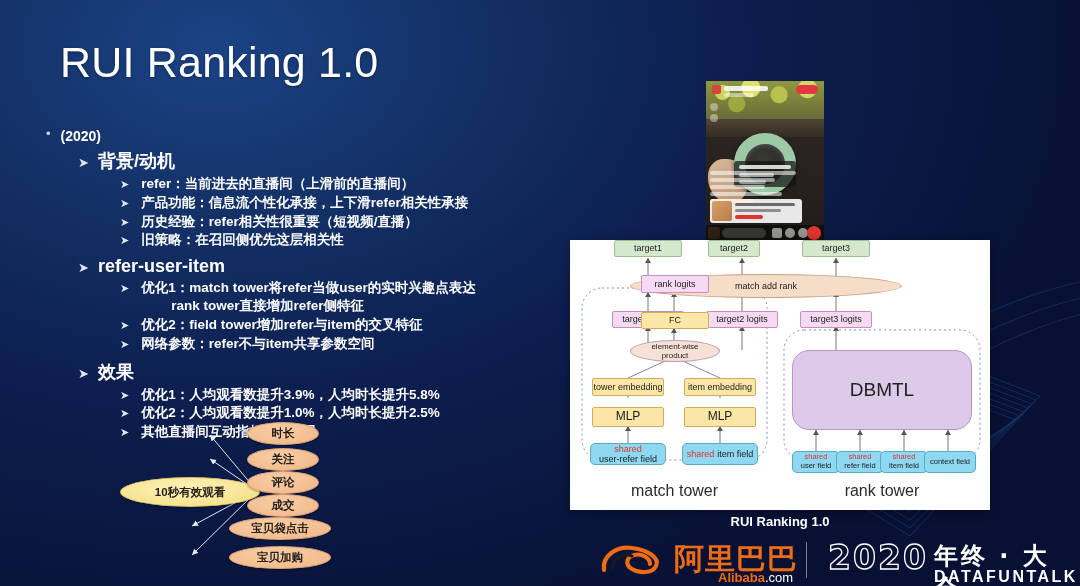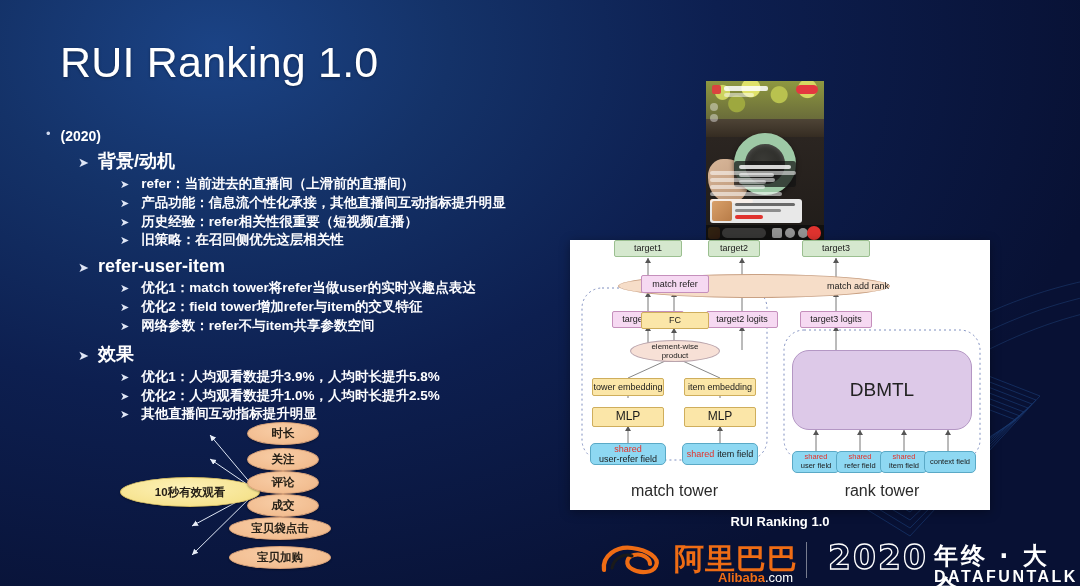--- a/index.html
+++ b/index.html
@@ -179,39 +179,40 @@
     <div class="lvl2">
       <span class="arw">➤</span>
       <span class="txt">背景/动机</span>
     </div>
     <div class="lvl3">
       <span class="arw">➤</span>
       <span class="txt">refer：当前进去的直播间（上滑前的直播间）</span>
     </div>
     <div class="lvl3">
       <span class="arw">➤</span>
-      <span class="txt">产品功能：信息流个性化承接，其他直播间互动指标提升明显</span>
+      <span class="txt">产品功能：信息流个性化承接，上下滑refer相关性承接</span>
     </div>
     <div class="lvl3">
       <span class="arw">➤</span>
       <span class="txt">历史经验：refer相关性很重要（短视频/直播）</span>
     </div>
     <div class="lvl3">
       <span class="arw">➤</span>
       <span class="txt">旧策略：在召回侧优先这层相关性</span>
     </div>
 
     <div class="lvl2" style="margin-top:7px;">
       <span class="arw">➤</span>
       <span class="txt">refer-user-item</span>
     </div>
     <div class="lvl3">
       <span class="arw">➤</span>
       <span class="txt">
         <span>优化1：match tower将refer当做user的实时兴趣点表达</span>
+        <span class="sub2">rank tower直接增加refer侧特征</span>
       </span>
     </div>
     <div class="lvl3">
       <span class="arw">➤</span>
       <span class="txt">优化2：field tower增加refer与item的交叉特征</span>
     </div>
     <div class="lvl3">
       <span class="arw">➤</span>
       <span class="txt">网络参数：refer不与item共享参数空间</span>
     </div>
@@ -360,26 +361,26 @@
     <div class="nd nd-green" style="left:44px;top:0px;width:68px;height:17px;">
       <span>target1</span>
       </div>
     <div class="nd nd-green" style="left:138px;top:0px;width:52px;height:17px;">
       <span>target2</span>
       </div>
     <div class="nd nd-green" style="left:232px;top:0px;width:68px;height:17px;">
       <span>target3</span>
       </div>
 
-    <div class="nd nd-ov" style="left:48px;top:34px;width:272px;height:24px;justify-content:flex-end;">
+    <div class="nd nd-ov" style="left:60px;top:34px;width:272px;height:24px;">
       <span>match add rank</span>
       </div>
 
     <div class="nd nd-pink" style="left:71px;top:35px;width:68px;height:18px;">
-      <span>match refer</span>
+      <span>rank logits</span>
       </div>
 
     <div class="nd nd-pink" style="left:42px;top:71px;width:72px;height:17px;">
       <span>target1 logits</span>
       </div>
     <div class="nd nd-pink" style="left:136px;top:71px;width:72px;height:17px;">
       <span>target2 logits</span>
       </div>
     <div class="nd nd-pink" style="left:230px;top:71px;width:72px;height:17px;">
       <span>target3 logits</span>

